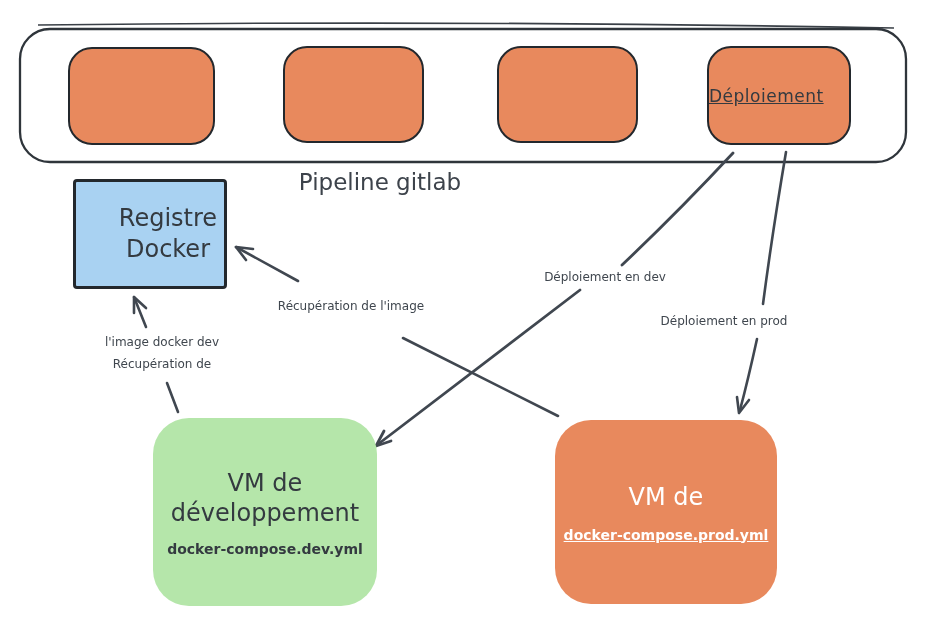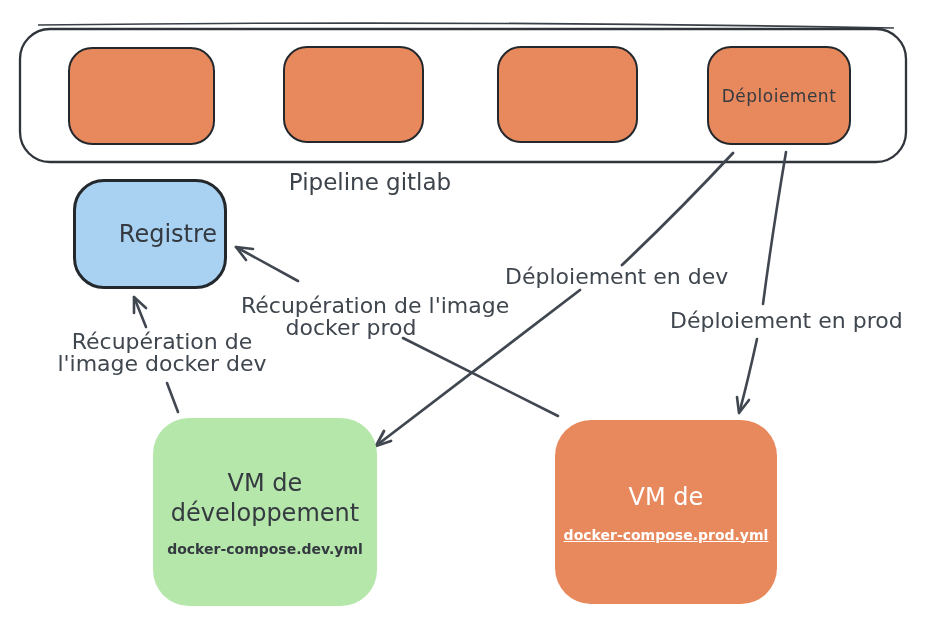--- a/index.html
+++ b/index.html
@@ -23,42 +23,43 @@
   }
   .abs { position: absolute; box-sizing: border-box; }
 
   
   .stage {
     background: #e8895d;
     border: 2.5px solid #23282d;
     border-radius: 24px;
     display: flex;
     align-items: center;
-    justify-content: center;
+    justify-content: flex-start;
+    text-decoration: underline;
   }
   .stage-label {
     font-size: 17px;
     color: #343a40;
     letter-spacing: 0.5px;
   }
 
   
   .pipeline-caption {
-    left: 250px; top: 169px; width: 240px;
+    left: 260px; top: 169px; width: 240px;
     text-align: center;
     font-size: 23px;
     color: #3d434b;
   }
 
   
   .registry {
     left: 73px; top: 179px; width: 154px; height: 110px;
     background: #a9d2f2;
     border: 3px solid #23282d;
-    border-radius: 31px;
+    border-radius: 4px;
     display: flex;
     flex-direction: column;
     align-items: center;
     justify-content: center;
     font-size: 24px;
     line-height: 31px;
     color: #343a40;
     text-align: center;
     padding-left: 36px;
   }
@@ -83,30 +84,30 @@
     color: #ffffff;
   }
   .vm-title { font-size: 24px; line-height: 30px; }
   .vm-file  { font-size: 14px; font-weight: bold; }
   .vm-dev .vm-file  { margin-top: 13px; }
   .vm-prod .vm-file { margin-top: 15px; text-decoration: underline; }
 
   
   .edge-label {
     text-align: center;
-    font-size: 22px;
+    font-size: 12px;
     line-height: 22px;
     color: #3f464e;
     white-space: nowrap;
   }
   .edge-label span { display: block; }
   #label-pull-dev   { left: 52px;  top: 331px; width: 220px; }
   #label-pull-prod  { left: 241px; top: 286px; width: 220px; margin-top: 9px; }
   #label-deploy-dev { left: 505px; top: 266px; width: 200px; }
-  #label-deploy-prod{ left: 670px; top: 310px; width: 200px; text-align: center; }
+  #label-deploy-prod{ left: 624px; top: 310px; width: 200px; text-align: center; }
 </style>
 </head>
 <body>
 
 <div id="canvas">
 
   <svg id="connector-layer" viewBox="0 0 931 626" xmlns="http://www.w3.org/2000/svg">
 
     <path d="M 38 25 Q 470 20 894 28" fill="none" stroke="#3a4047" stroke-width="1.6"></path>
     <rect x="20" y="29" width="886" height="133" rx="30" fill="#ffffff" stroke="#2f353b" stroke-width="2.3"></rect>
@@ -140,40 +141,40 @@
   <div class="abs stage" style="left:283px; top:46px; width:141px; height:97px;"></div>
   <div class="abs stage" style="left:497px; top:46px; width:141px; height:97px;"></div>
   <div class="abs stage" style="left:707px; top:46px; width:144px; height:99px;">
     <span class="stage-label">Déploiement</span>
   </div>
 
   <div class="abs pipeline-caption">Pipeline gitlab</div>
 
   <div class="abs registry">
     <span>Registre</span>
+    <span>Docker</span>
   </div>
 
   <div class="abs vm vm-dev">
     <span class="vm-title">VM de</span>
     <span class="vm-title">développement</span>
     <span class="vm-file">docker-compose.dev.yml</span>
   </div>
 
   <div class="abs vm vm-prod">
     <span class="vm-title">VM de</span>
     <span class="vm-file">docker-compose.prod.yml</span>
   </div>
 
   <div class="abs edge-label" id="label-pull-dev">
+    <span>l'image docker dev</span>
     <span>Récupération de</span>
-    <span>l'image docker dev</span>
   </div>
 
   <div class="abs edge-label" id="label-pull-prod">
     <span>Récupération de l'image</span>
-    <span>docker prod</span>
   </div>
 
   <div class="abs edge-label" id="label-deploy-dev">Déploiement en dev</div>
 
   <div class="abs edge-label" id="label-deploy-prod">Déploiement en prod</div>
 
 </div>
 
 </body></html>

